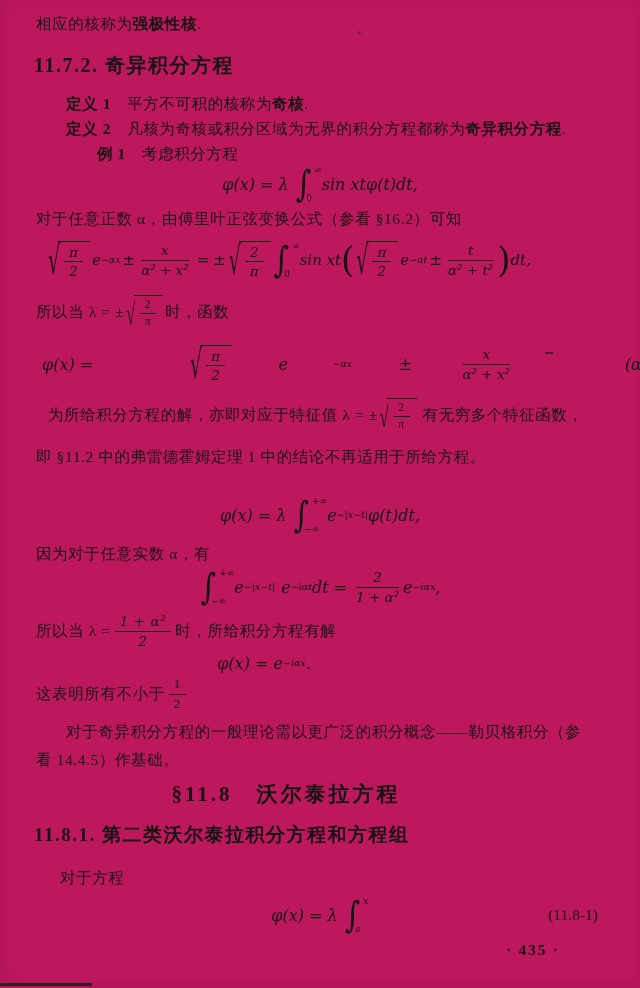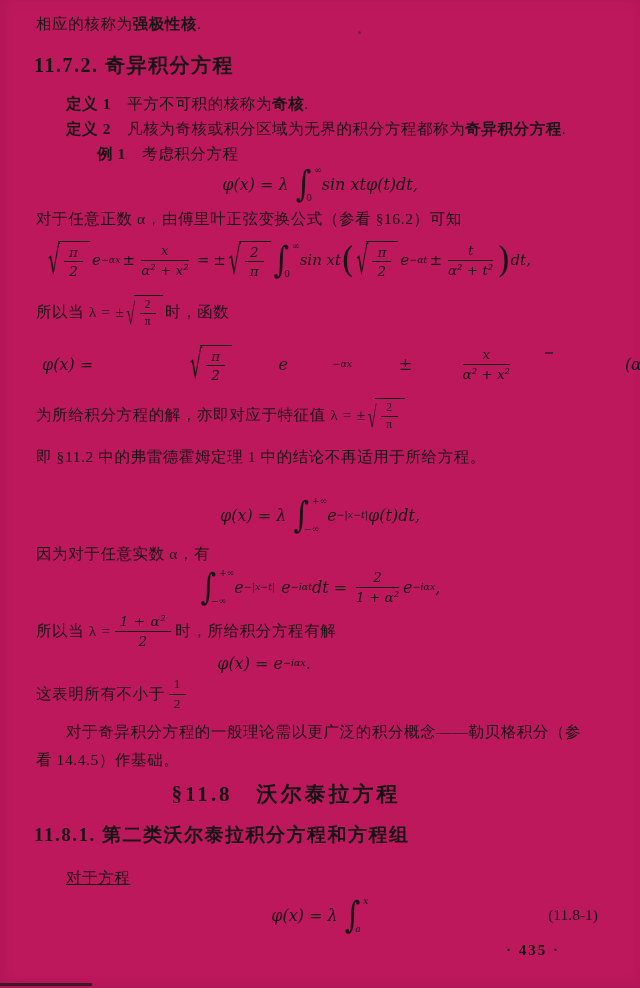--- a/index.html
+++ b/index.html
@@ -167,31 +167,32 @@
       <sup class="exp m">−αx</sup>
     <span class="m" style="font-style:normal; margin:0 2px;">±</span>
     <span class="frac">
         <span class="num">x</span>
         <span class="den">α² + x²</span>
       </span>
     <span style="display:inline-block; width:22px;"></span>
     <span class="m">(α &gt; 0)</span>
   </div>
 
-  <div class="flexline" style="top:392px; left:36px; height:46px;">
+  <div class="flexline" style="top:392px; left:48px; height:46px;">
     <span class="cn">为所给积分方程的解，亦即对应于特征值 λ = ±</span>
     <span class="sqrt sm">
         <span class="rad">√</span>
         <span class="sbody">
           <span class="frac">
             <span class="num">2</span>
             <span class="den">π</span>
           </span>
         </span>
       </span>
+    <span class="cn" style="margin-left:4px;">有无穷多个特征函数，</span>
   </div>
 
   <p class="t" style="top:447px; left:36px;">即 §11.2 中的弗雷德霍姆定理 1 中的结论不再适用于所给方程。</p>
 
 
   <div class="formula" style="top:492px; left:0; width:640px; justify-content:center; height:46px;">
     <span class="m">φ(x) = λ</span>
       <span class="gap"></span>
     <span class="int-wrap">
       <span class="int-sign">∫</span>
@@ -254,21 +255,21 @@
       </span>
   </div>
 
   <p class="t" style="top:722px; left:66px;">对于奇异积分方程的一般理论需以更广泛的积分概念——勒贝格积分（参</p>
   <p class="t" style="top:750px; left:36px;">看 14.4.5）作基础。</p>
 
   <p class="t hc" style="top:780px; left:-34px;">§11.8　沃尔泰拉方程</p>
 
   <p class="t h2" style="top:822px; left:34px;">11.8.1. 第二类沃尔泰拉积分方程和方程组</p>
 
-  <p class="t" style="top:868px; left:66px;text-decoration:underline;">对于方程</p>
+  <p class="t" style="top:868px; left:60px;">对于方程</p>
 
   <div class="formula" style="top:892px; left:0; width:640px; justify-content:center; height:46px;">
     <span class="m">φ(x) = λ</span>
       <span class="gap"></span>
     <span class="int-wrap">
       <span class="int-sign">∫</span>
       <span class="int-limits">
           <span class="top m">x</span>
           <span class="bot m">a</span>
         </span>

